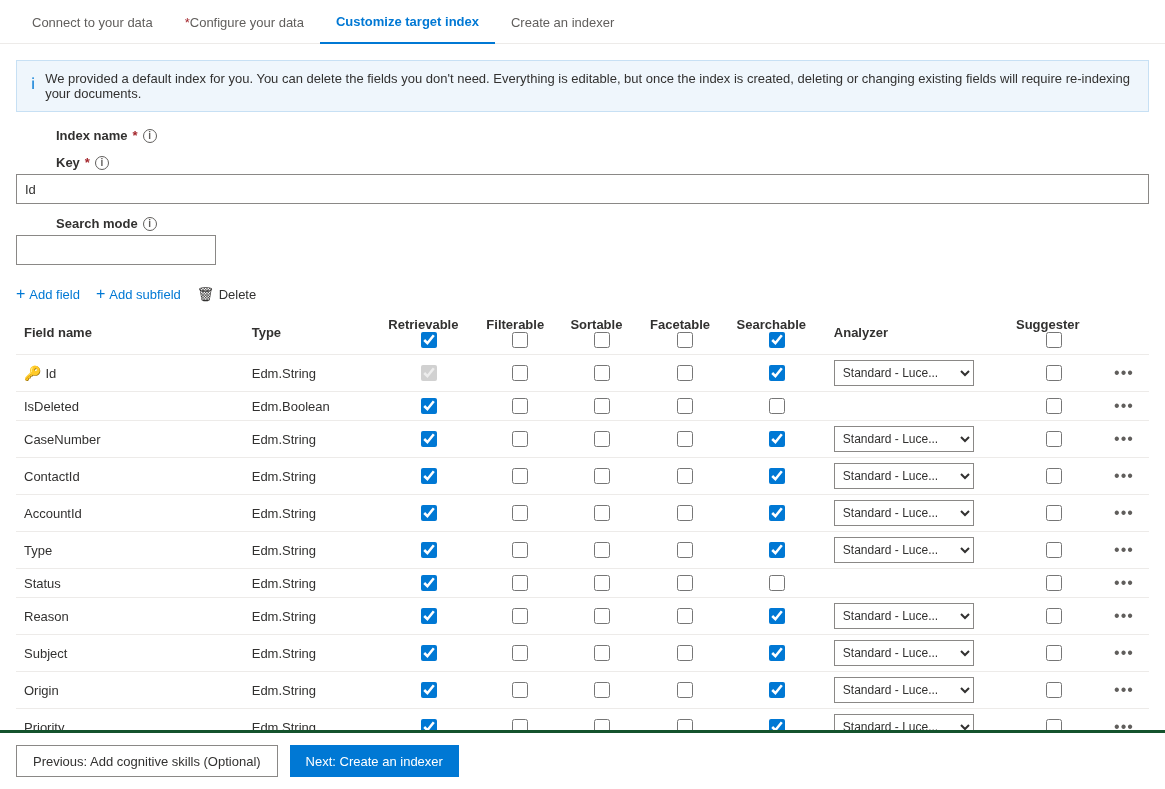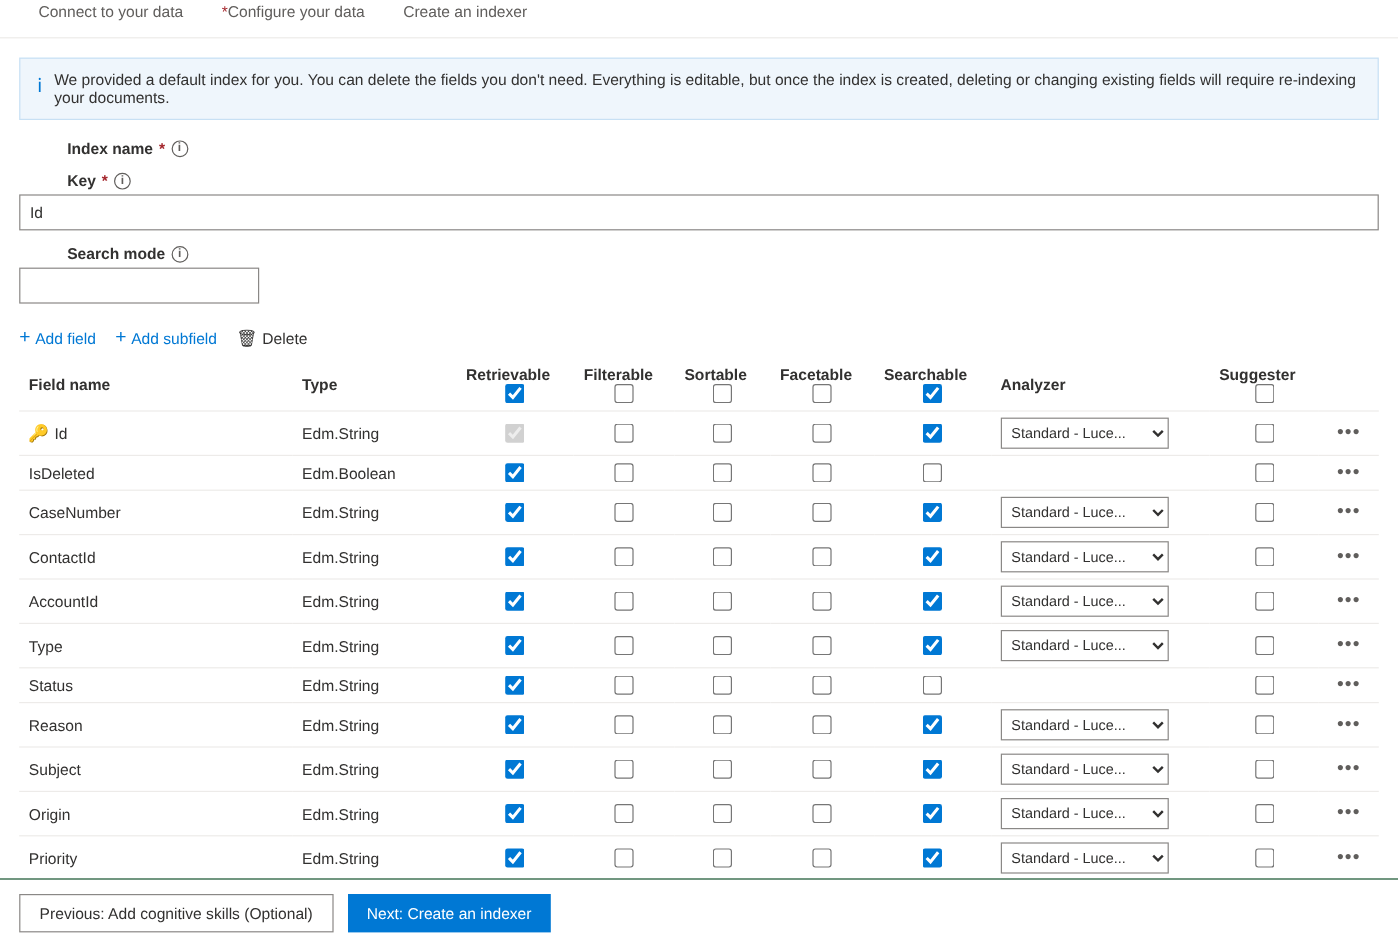--- a/index.html
+++ b/index.html
@@ -186,21 +186,21 @@
       letter-spacing: 1px;
       padding: 0 4px;
     }
 
     
     .footer {
       display: flex;
       align-items: center;
       gap: 12px;
       padding: 12px 16px;
-      border-top: 1px solid #14532d;
+      border-top: 3px solid #14532d;
       position: fixed;
       bottom: 0;
       left: 0;
       width: 100%;
       background: #fff;
     }
     .btn-secondary {
       height: 32px;
       padding: 0 16px;
       border: 1px solid #8a8886;
@@ -221,23 +221,24 @@
 
     .table-container {
       overflow-x: auto;
       padding: 0 16px;
       margin-bottom: 60px;
     }
   </style>
 </head>
 <body>
 
-<nav style="display:flex; align-items:flex-end; padding:0 16px; height:32px; border-bottom:1px solid #edebe9; background:#fff;">
+<nav style="display:flex; align-items:flex-start; padding:0 16px; height:44px; border-bottom:1px solid #edebe9; background:#fff;">
   <span class="nav-step">Connect to your data</span>
   <span class="nav-step required">Configure your data</span>
+  <span class="nav-step active">Customize target index</span>
   <span class="nav-step">Create an indexer</span>
 </nav>
 
 <div class="info-banner">
   <span class="info-icon">ℹ</span>
   <span>We provided a default index for you. You can delete the fields you don't need. Everything is editable, but once the index is created, deleting or changing existing fields will require re-indexing your documents.</span>
 </div>
 
 <div class="form-section">
 

